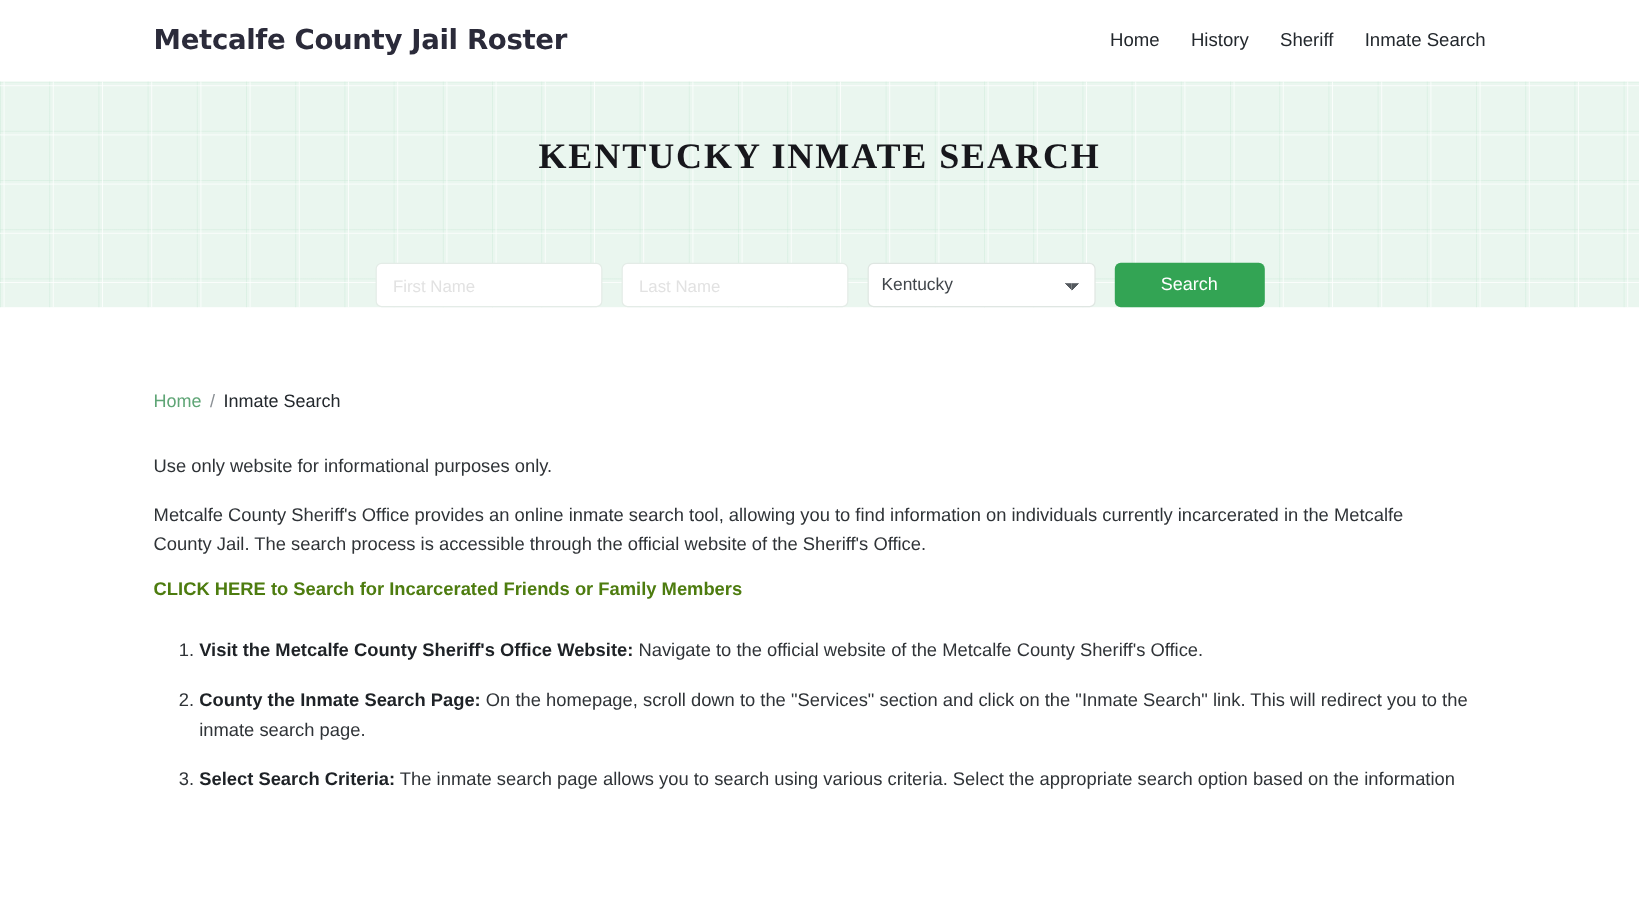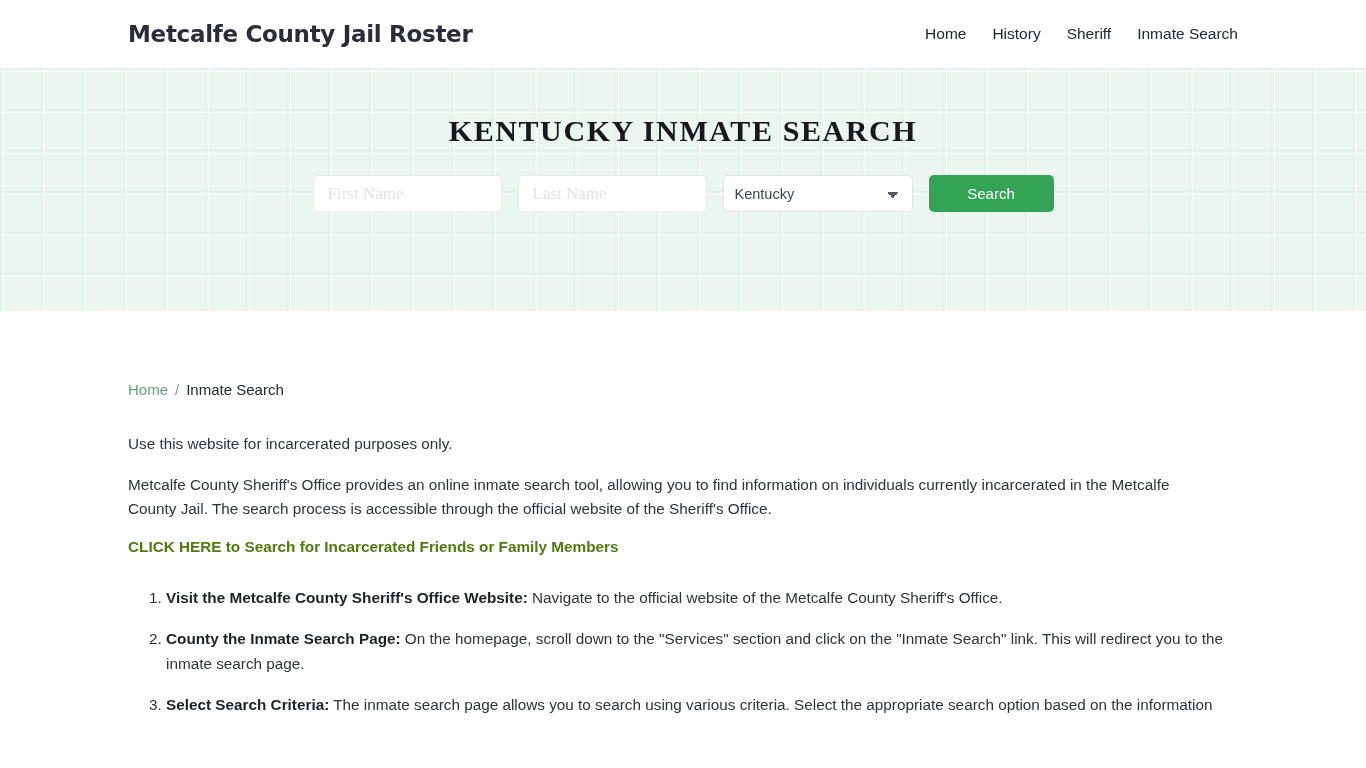--- a/index.html
+++ b/index.html
@@ -40,33 +40,33 @@
     font-size: 15.5px;
     color: #23282d;
     text-decoration: none;
     white-space: nowrap;
     font-family: "Liberation Sans", sans-serif;
   }
 
   
   .hero {
     position: relative;
-    height: 243px;
+    height: 188px;
     background-color: #eaf6ef;
     background-image:
       linear-gradient(to right, rgba(255,255,255,0.75) 1px, transparent 1px),
       linear-gradient(to bottom, rgba(255,255,255,0.75) 1px, transparent 1px),
       linear-gradient(to right, rgba(208,236,220,0.55) 1px, transparent 1px),
       linear-gradient(to bottom, rgba(208,236,220,0.55) 1px, transparent 1px);
     background-size: 41px 41px, 41px 41px, 41px 41px, 41px 41px;
     background-position: 3px 0, 0 3px, 0 0, 0 0;
     display: flex;
     flex-direction: column;
     align-items: center;
-    justify-content: flex-start;
+    justify-content: space-between;
     padding-top: 46px;
   }
   .hero-title {
     margin: 0;
     font-family: "Liberation Serif", "DejaVu Serif", serif;
     font-size: 30px;
     font-weight: bold;
     letter-spacing: 1.6px;
     color: #17171c;
     text-transform: uppercase;
@@ -77,23 +77,23 @@
     align-items: center;
     gap: 16px;
   }
   .text-input {
     width: 189px;
     height: 37px;
     border: 1px solid #e4ece7;
     border-radius: 5px;
     background: #ffffff;
     padding: 0 14px;
-    font-size: 17px;
+    font-size: 14px;
     color: #3a3a3a;
-    font-family: Liberation Serif, serif;
+    font-family: Liberation Sans, sans-serif;
     outline: none;
   }
   .text-input::placeholder { color: #e2e2e2; }
   .state-select {
     width: 190px;
     height: 37px;
     border: 1px solid #dfe6e2;
     border-radius: 5px;
     background: #ffffff;
     padding: 0 11px;
@@ -210,21 +210,21 @@
 
 <main class="content">
 
   <div class="breadcrumb">
     <a class="breadcrumb-link" href="#">Home</a>
     <span class="breadcrumb-sep">/</span>
     <span class="breadcrumb-current">Inmate Search</span>
   </div>
 
 
-  <p class="body-text">Use this website for incarcerated purposes only.</p>
+  <p class="body-text">Use only website for informational purposes only.</p>
 
   <p class="body-text tight">Metcalfe County Sheriff's Office provides an online inmate search tool, allowing you to find information on individuals currently incarcerated in the Metcalfe County Jail. The search process is accessible through the official website of the Sheriff's Office.</p>
 
   <a class="cta-link" href="#">CLICK HERE to Search for Incarcerated Friends or Family Members</a>
 
   <ol class="steps-list">
     <li>
       <span class="step-label">Visit the Metcalfe County Sheriff's Office Website:</span><span> Navigate to the official website of the Metcalfe County Sheriff's Office.</span>
     </li>
     <li>

